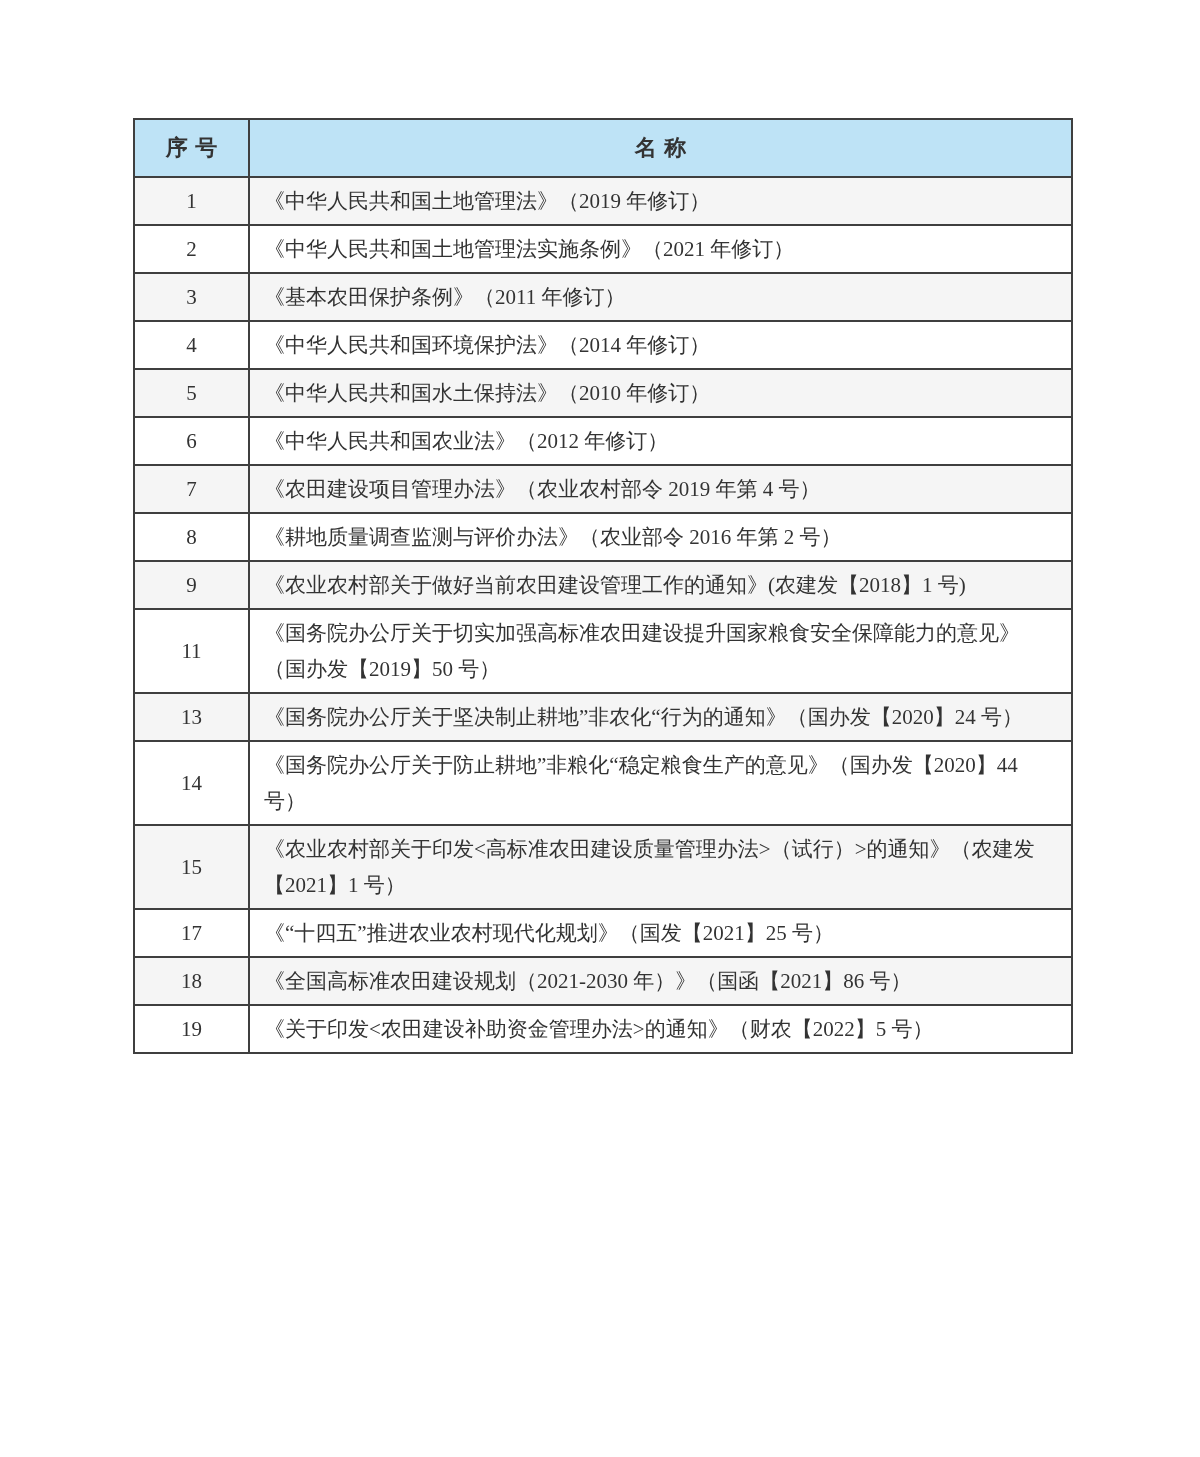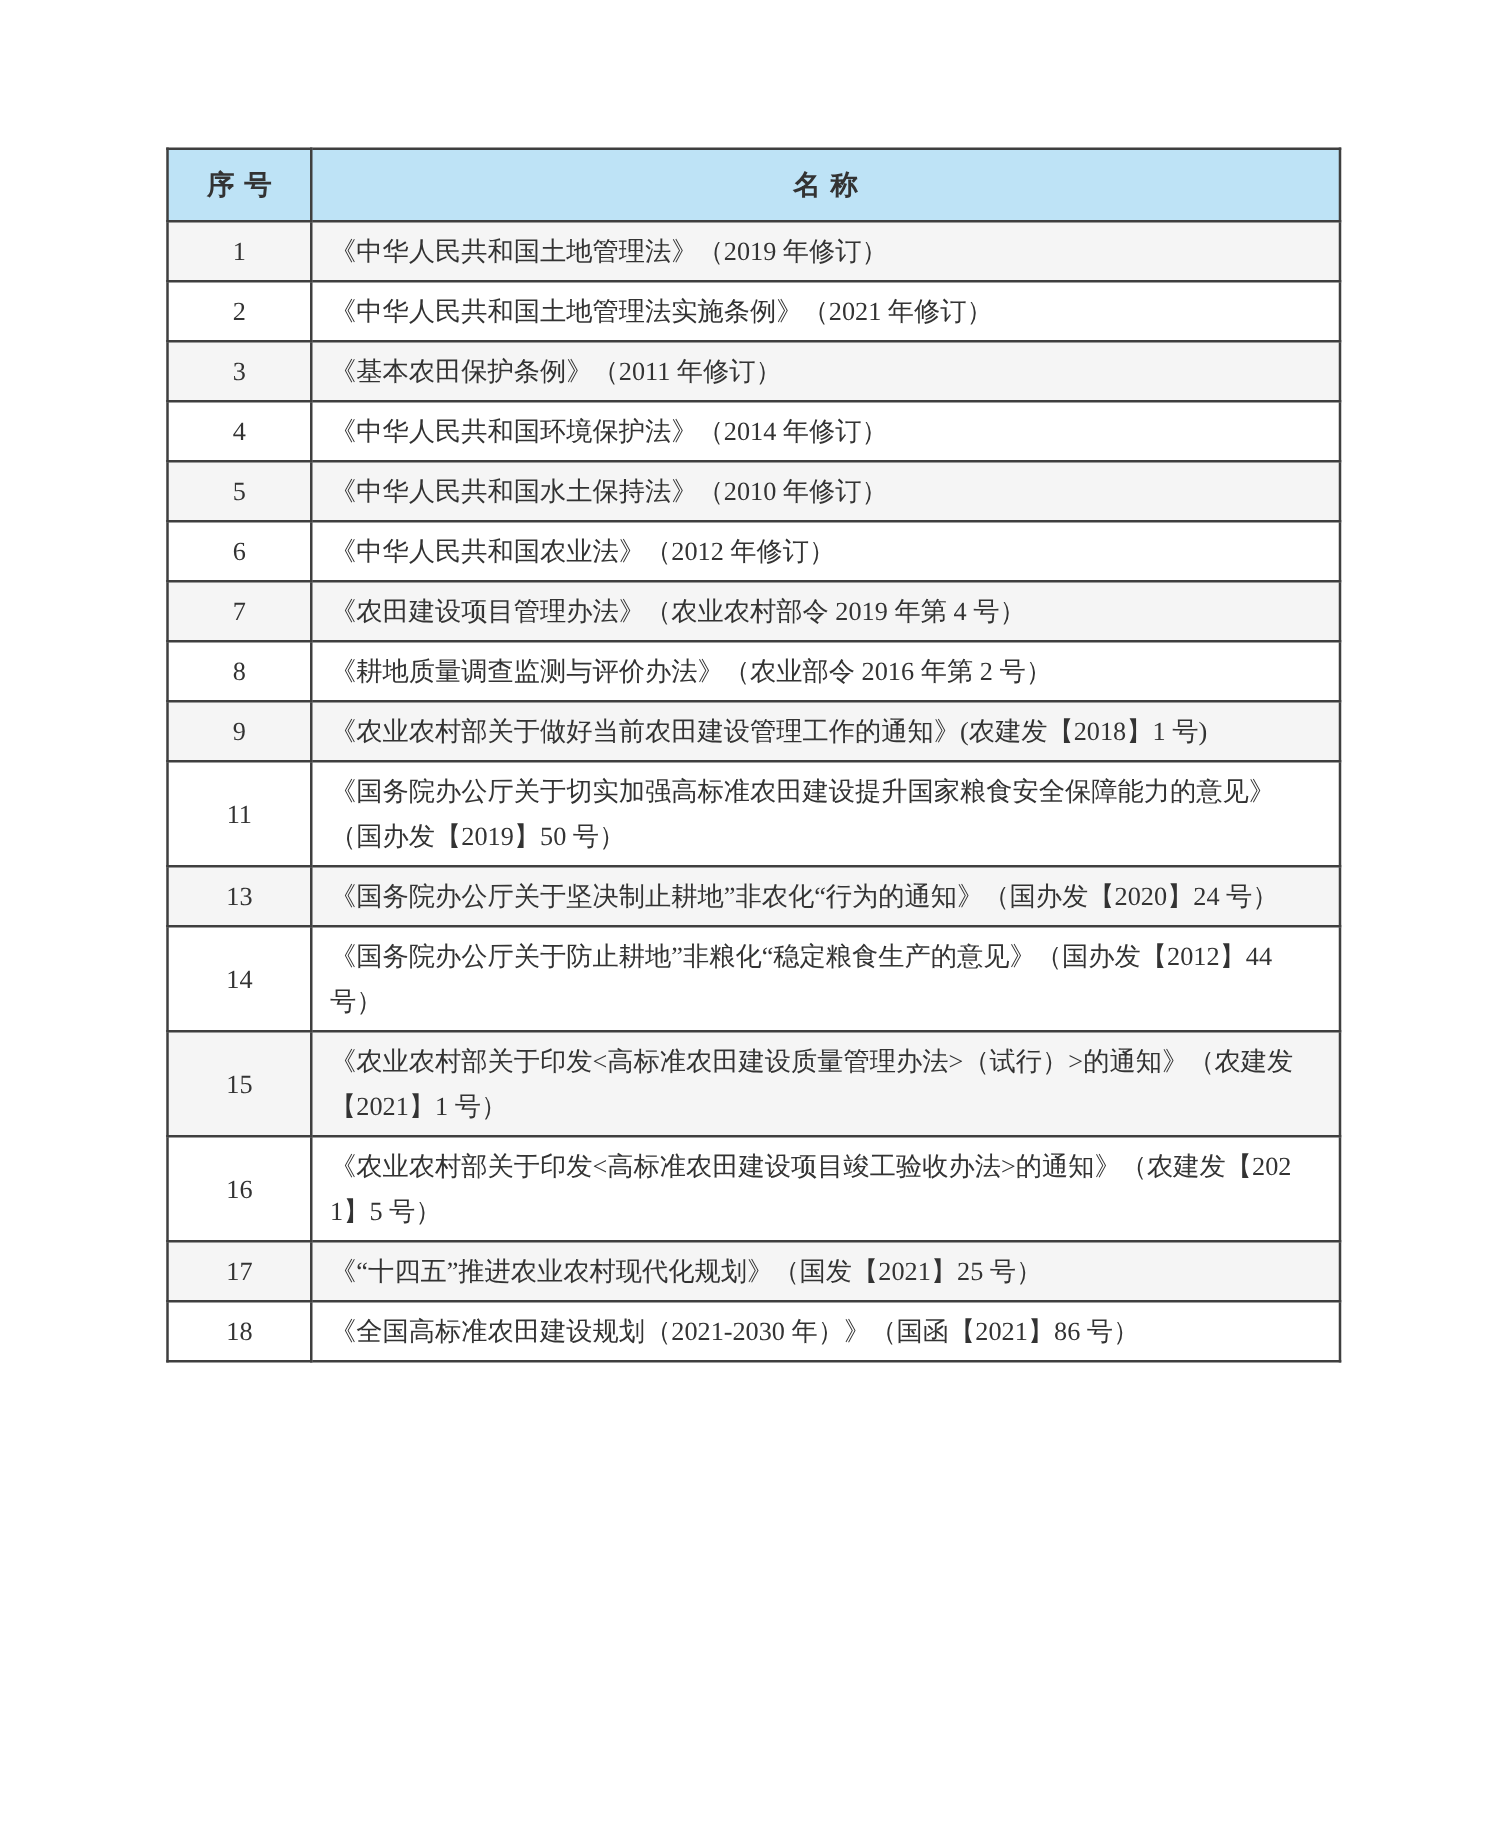--- a/index.html
+++ b/index.html
@@ -113,34 +113,34 @@
           <tr>
             <td class="cell-idx">11</td>
             <td class="cell-name">《国务院办公厅关于切实加强高标准农田建设提升国家粮食安全保障能力的意见》（国办发【2019】50 号）</td>
           </tr>
           <tr>
             <td class="cell-idx">13</td>
             <td class="cell-name">《国务院办公厅关于坚决制止耕地”非农化“行为的通知》（国办发【2020】24 号）</td>
           </tr>
           <tr>
             <td class="cell-idx">14</td>
-            <td class="cell-name">《国务院办公厅关于防止耕地”非粮化“稳定粮食生产的意见》（国办发【2012】44 号）</td>
+            <td class="cell-name">《国务院办公厅关于防止耕地”非粮化“稳定粮食生产的意见》（国办发【2020】44 号）</td>
           </tr>
           <tr>
             <td class="cell-idx">15</td>
             <td class="cell-name">《农业农村部关于印发&lt;高标准农田建设质量管理办法&gt;（试行）&gt;的通知》（农建发【2021】1 号）</td>
-          </tr>
-          <tr>
-            <td class="cell-idx">16</td>
-            <td class="cell-name">《农业农村部关于印发&lt;高标准农田建设项目竣工验收办法&gt;的通知》（农建发【2021】5 号）</td>
           </tr>
           <tr>
             <td class="cell-idx">17</td>
             <td class="cell-name">《“十四五”推进农业农村现代化规划》（国发【2021】25 号）</td>
           </tr>
           <tr>
             <td class="cell-idx">18</td>
             <td class="cell-name">《全国高标准农田建设规划（2021-2030 年）》（国函【2021】86 号）</td>
           </tr>
+          <tr>
+            <td class="cell-idx">19</td>
+            <td class="cell-name">《关于印发&lt;农田建设补助资金管理办法&gt;的通知》（财农【2022】5 号）</td>
+          </tr>
         </tbody>
     </table>
   </div>
 </div>
 
 </body></html>

